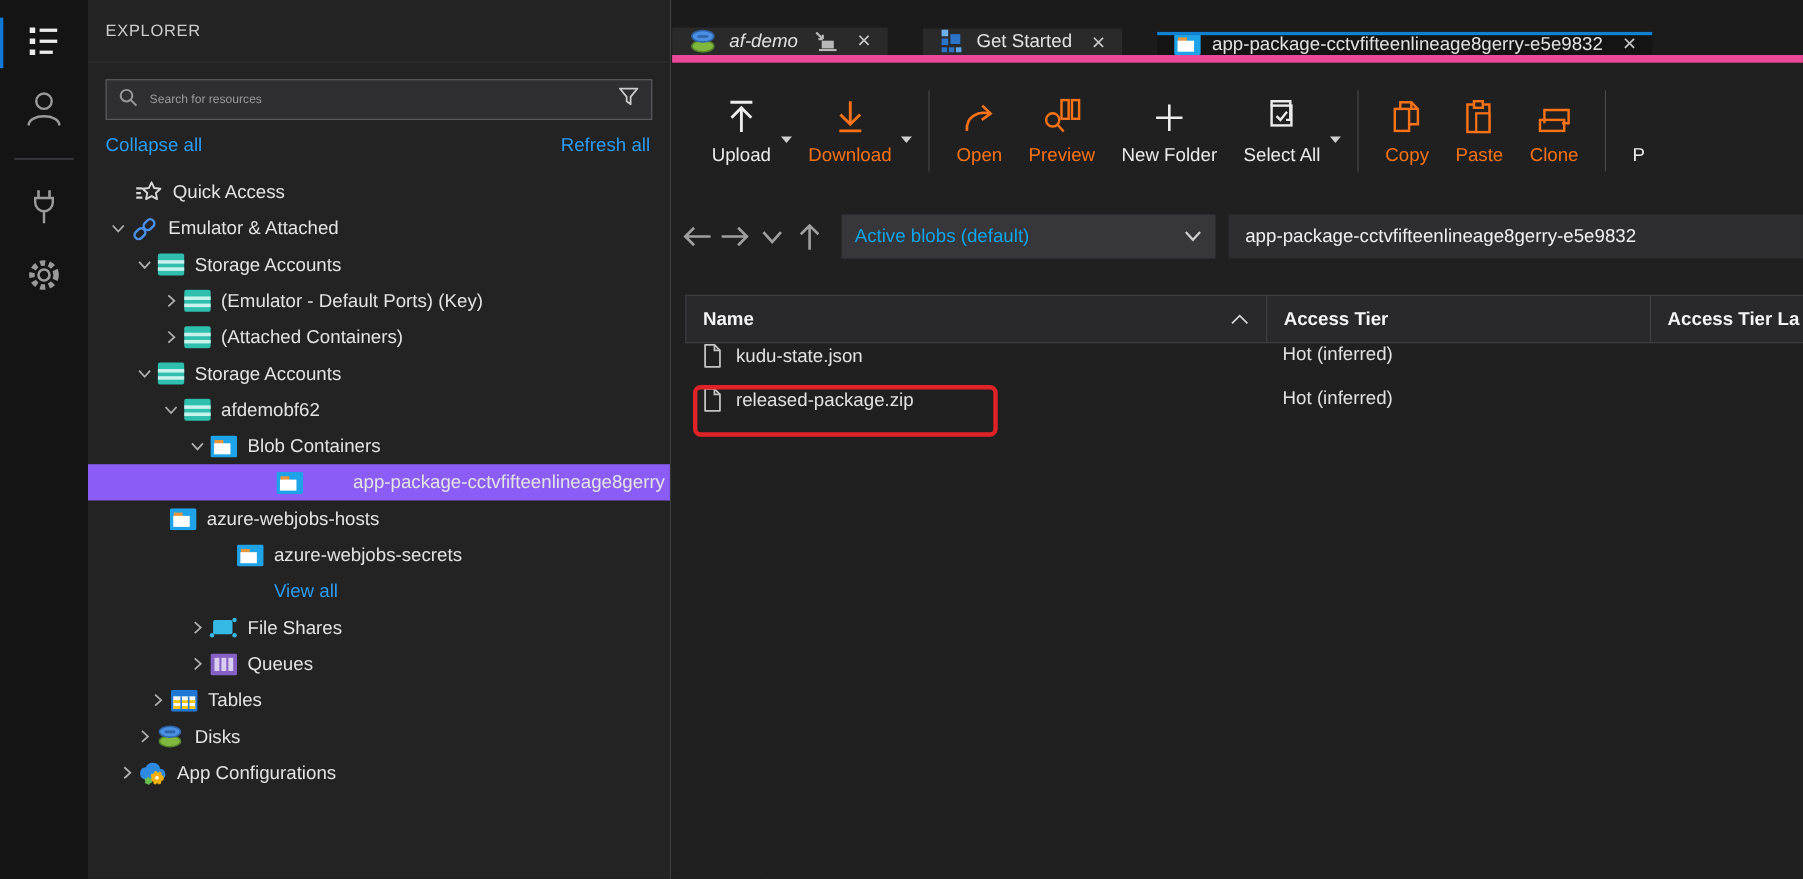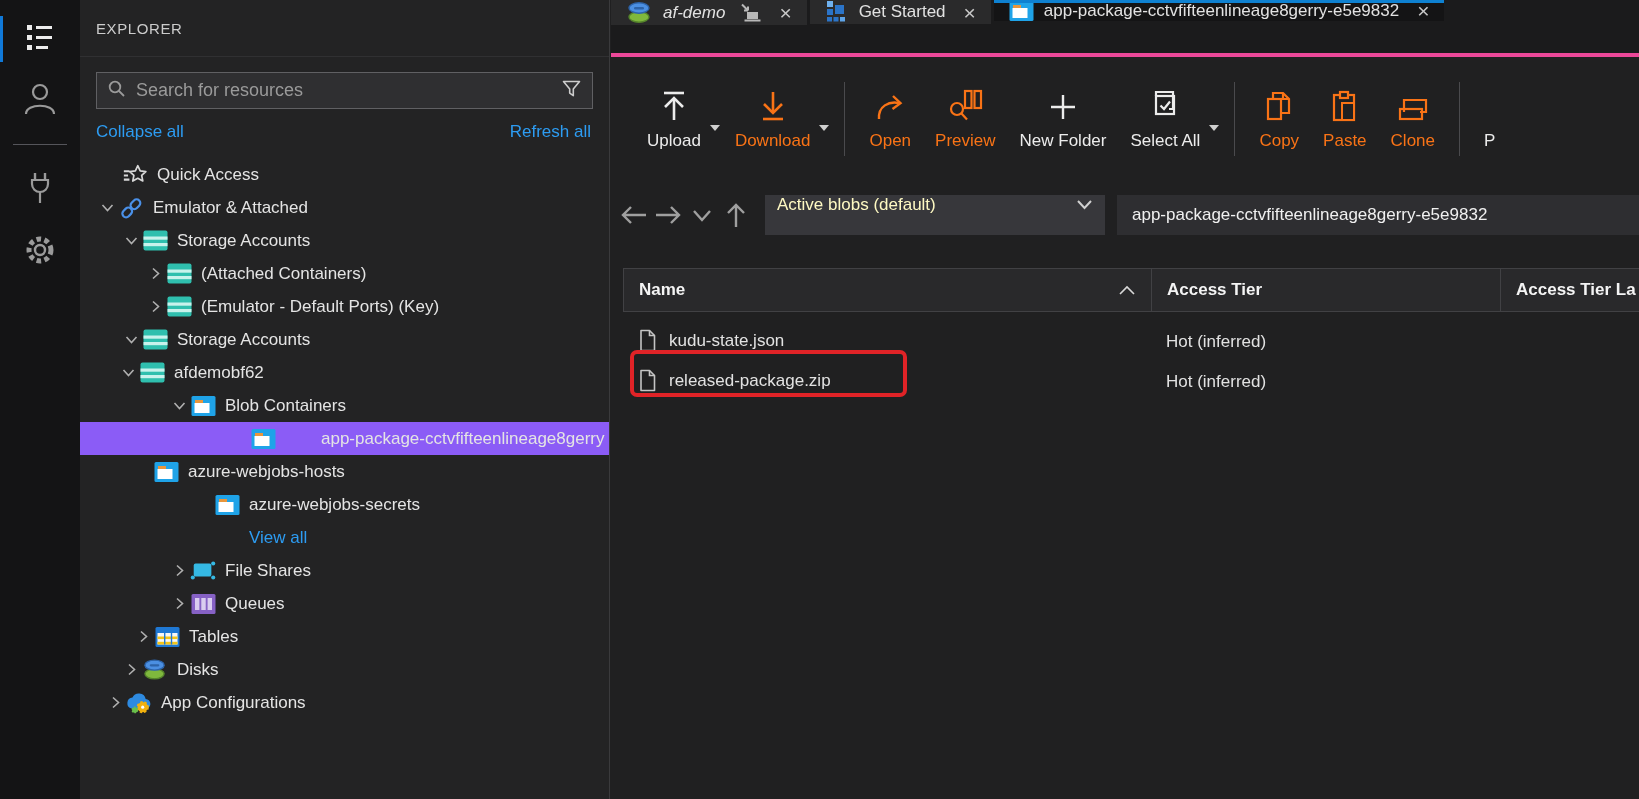--- a/index.html
+++ b/index.html
@@ -16,69 +16,69 @@
   .ab-divider{width:54px;height:1px;background:#55555a;margin:12px 0 14px 0;}
 
   
   .sidebar{position:absolute;left:80px;top:0;width:530px;height:100%;background:#232324;
        border-right:1px solid #3a3a3c;overflow:hidden;}
   .sidebar-header{height:57px;display:flex;align-items:center;padding-left:16px;
        color:#cccccc;font-size:15px;letter-spacing:.6px;border-bottom:1px solid #303032;}
   .search-row{margin:15px 16px 0 16px;height:37px;background:#2f2f31;border:1px solid #606063;
        display:flex;align-items:center;padding:0 10px;gap:8px;}
   .search-row input{flex:1;background:transparent;border:none;outline:none;color:#84cc16;
-       font-size:18px;font-family:"Liberation Sans",sans-serif;}
+       font-size:11px;font-family:"Liberation Sans",sans-serif;}
   .search-row input::placeholder{color:#9a9a9a;}
   .links-row{display:flex;justify-content:space-between;margin:13px 18px 0 16px;font-size:17px;}
   .blue-link{color:#2d9cf2;cursor:pointer;}
   .tree{margin-top:16px;}
   .tree-row{height:33px;display:flex;align-items:center;font-size:17px;color:#e4e4e4;
        white-space:nowrap;overflow:hidden;cursor:pointer;}
   .tree-row.selected{background:#8b5cf6;gap:36px;}
   .tree-row .chev{width:22px;height:22px;flex:none;display:flex;align-items:center;justify-content:center;}
   .tree-row .ticon{width:26px;height:24px;flex:none;margin-right:9px;display:flex;align-items:center;justify-content:center;}
   .tree-row.link-row{color:#2d9cf2;}
 
   
   .main{position:absolute;left:611px;top:0;right:0;height:100%;background:#202021;}
 
-  .tabstrip{height:57px;background:#1b1b1c;display:flex;align-items:flex-start;border-bottom:4px solid #ec4899;}
+  .tabstrip{height:57px;background:#1b1b1c;display:flex;align-items:flex-end;border-bottom:7px solid #ec4899;gap:29px;}
   .tab{display:flex;align-items:center;gap:10px;padding:0 15px;background:#2a2a2b;margin-right:3px;
        font-size:17px;color:#e2e2e2;position:relative;cursor:pointer;flex:none;}
   .tab.active{background:#141415;}
   .tab.active::before{content:"";position:absolute;top:0;left:0;right:0;height:3px;background:#0e81d1;}
   .tab .tab-label.italic{font-style:italic;}
   .tab .close-x{font-size:21px;color:#c8c8c8;margin-left:8px;line-height:1;cursor:pointer;}
 
   .toolbar{height:123px;display:flex;align-items:center;padding-left:24px;}
   .tbtn-wrap{display:flex;align-items:center;flex:none;}
   .tbtn{display:flex;flex-direction:column;align-items:center;gap:9px;padding:0 12px;
        font-size:17px;color:#ececec;cursor:pointer;}
   .tbtn .icon-box{height:36px;display:flex;align-items:flex-end;justify-content:center;}
   .tbtn.disabled{color:#f97316;}
   .tb-caret{margin:16px 2px 0 -4px;}
   .vsep{width:1px;height:74px;background:#4a4a4d;margin:0 12px;flex:none;}
 
   .navbar{height:70px;display:flex;align-items:center;padding-left:6px;}
   .nav-icon{width:34px;height:36px;display:flex;align-items:center;justify-content:center;
        color:#9f9f9f;cursor:pointer;flex:none;}
   .view-dropdown{width:340px;height:40px;background:#37373b;margin-left:12px;display:flex;
-       padding:0 12px;font-size:17px;color:#fef9c3;cursor:pointer;flex:none;}
+       align-items:center;padding:0 12px;font-size:17px;color:#0ea5e9;cursor:pointer;flex:none;}
   .view-dropdown .dd-chev{margin-left:auto;}
   .breadcrumb{flex:1;height:40px;background:#2e2e31;margin-left:12px;display:flex;align-items:center;
        padding:0 15px;font-size:17px;color:#f0f0f0;white-space:nowrap;overflow:hidden;}
 
   .table-area{margin:18px 0 0 12px;}
   .thead{display:flex;height:44px;border-top:1px solid #414144;border-left:1px solid #414144;
        border-bottom:1px solid #414144;background:#29292b;}
   .th{display:flex;align-items:center;padding:0 15px;font-weight:bold;font-size:17px;color:#f4f4f4;
        border-right:1px solid #414144;flex:none;cursor:pointer;white-space:nowrap;overflow:hidden;}
   .th.last{flex:1;border-right:none;}
   .sort-caret{margin-left:auto;padding-left:10px;display:flex;}
-  .trow{display:flex;height:40px;align-items:flex-end;font-size:17px;color:#e2e2e2;cursor:pointer;}
+  .trow{display:flex;height:40px;align-items:flex-start;font-size:17px;color:#e2e2e2;cursor:pointer;}
   .td{flex:none;display:flex;align-items:center;padding:0 15px;white-space:nowrap;overflow:hidden;}
   .td .ficon{margin-right:12px;display:flex;}
 
   .red-annotation{position:absolute;left:19px;top:350px;width:277px;height:47px;
        border:4px solid #e02327;border-radius:7px;pointer-events:none;}
 </style>
 </head>
 <body>
 
 <div class="app">
@@ -180,53 +180,53 @@
               <path d="M5 2.5 L10.5 7.5 L5 12.5" stroke="#b0b0b0" stroke-width="1.6"></path>
             </svg>
           </span>
           <span class="ticon">
             <svg width="25" height="21" viewBox="0 0 25 21" fill="none" xmlns="http://www.w3.org/2000/svg">
               <rect x="0.5" y="0.5" width="24" height="20" rx="2" fill="#2fbfae"></rect>
      <rect x="0.5" y="6.5" width="24" height="3.2" fill="#c8f2ec"></rect>
               <rect x="0.5" y="13" width="24" height="3.2" fill="#c8f2ec"></rect>
             </svg>
           </span>
-          <span class="tree-label">(Attached Containers)</span>
+          <span class="tree-label">(Emulator - Default Ports) (Key)</span>
         </div>
         <div class="tree-row" style="padding-left: 64px;">
           <span class="chev">
             <svg width="15" height="15" viewBox="0 0 15 15" fill="none" xmlns="http://www.w3.org/2000/svg">
               <path d="M5 2.5 L10.5 7.5 L5 12.5" stroke="#b0b0b0" stroke-width="1.6"></path>
             </svg>
           </span>
           <span class="ticon">
             <svg width="25" height="21" viewBox="0 0 25 21" fill="none" xmlns="http://www.w3.org/2000/svg">
               <rect x="0.5" y="0.5" width="24" height="20" rx="2" fill="#2fbfae"></rect>
      <rect x="0.5" y="6.5" width="24" height="3.2" fill="#c8f2ec"></rect>
               <rect x="0.5" y="13" width="24" height="3.2" fill="#c8f2ec"></rect>
             </svg>
           </span>
-          <span class="tree-label">(Emulator - Default Ports) (Key)</span>
+          <span class="tree-label">(Attached Containers)</span>
         </div>
         <div class="tree-row" style="padding-left: 40px;">
           <span class="chev">
             <svg width="15" height="15" viewBox="0 0 15 15" fill="none" xmlns="http://www.w3.org/2000/svg">
               <path d="M2.5 5 L7.5 10.5 L12.5 5" stroke="#b0b0b0" stroke-width="1.6"></path>
             </svg>
           </span>
           <span class="ticon">
             <svg width="25" height="21" viewBox="0 0 25 21" fill="none" xmlns="http://www.w3.org/2000/svg">
               <rect x="0.5" y="0.5" width="24" height="20" rx="2" fill="#2fbfae"></rect>
      <rect x="0.5" y="6.5" width="24" height="3.2" fill="#c8f2ec"></rect>
               <rect x="0.5" y="13" width="24" height="3.2" fill="#c8f2ec"></rect>
             </svg>
           </span>
           <span class="tree-label">Storage Accounts</span>
         </div>
-        <div class="tree-row" style="padding-left: 37px;">
+        <div class="tree-row" style="padding-left: 64px;">
           <span class="chev">
             <svg width="15" height="15" viewBox="0 0 15 15" fill="none" xmlns="http://www.w3.org/2000/svg">
               <path d="M2.5 5 L7.5 10.5 L12.5 5" stroke="#b0b0b0" stroke-width="1.6"></path>
             </svg>
           </span>
           <span class="ticon">
             <svg width="25" height="21" viewBox="0 0 25 21" fill="none" xmlns="http://www.w3.org/2000/svg">
               <rect x="0.5" y="0.5" width="24" height="20" rx="2" fill="#2fbfae"></rect>
      <rect x="0.5" y="6.5" width="24" height="3.2" fill="#c8f2ec"></rect>
               <rect x="0.5" y="13" width="24" height="3.2" fill="#c8f2ec"></rect>

